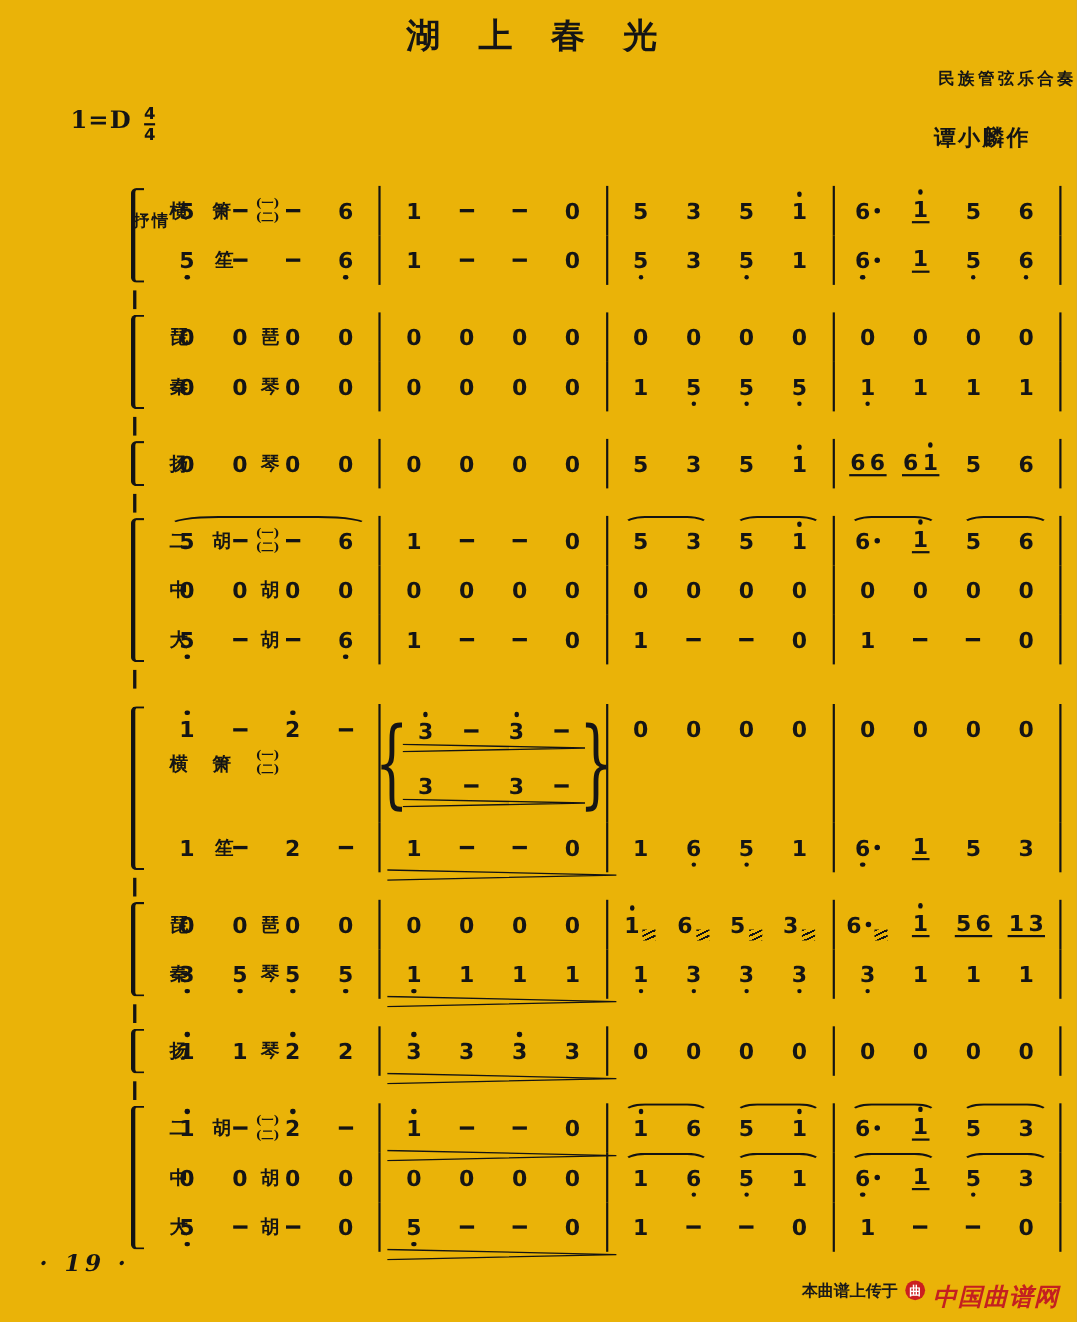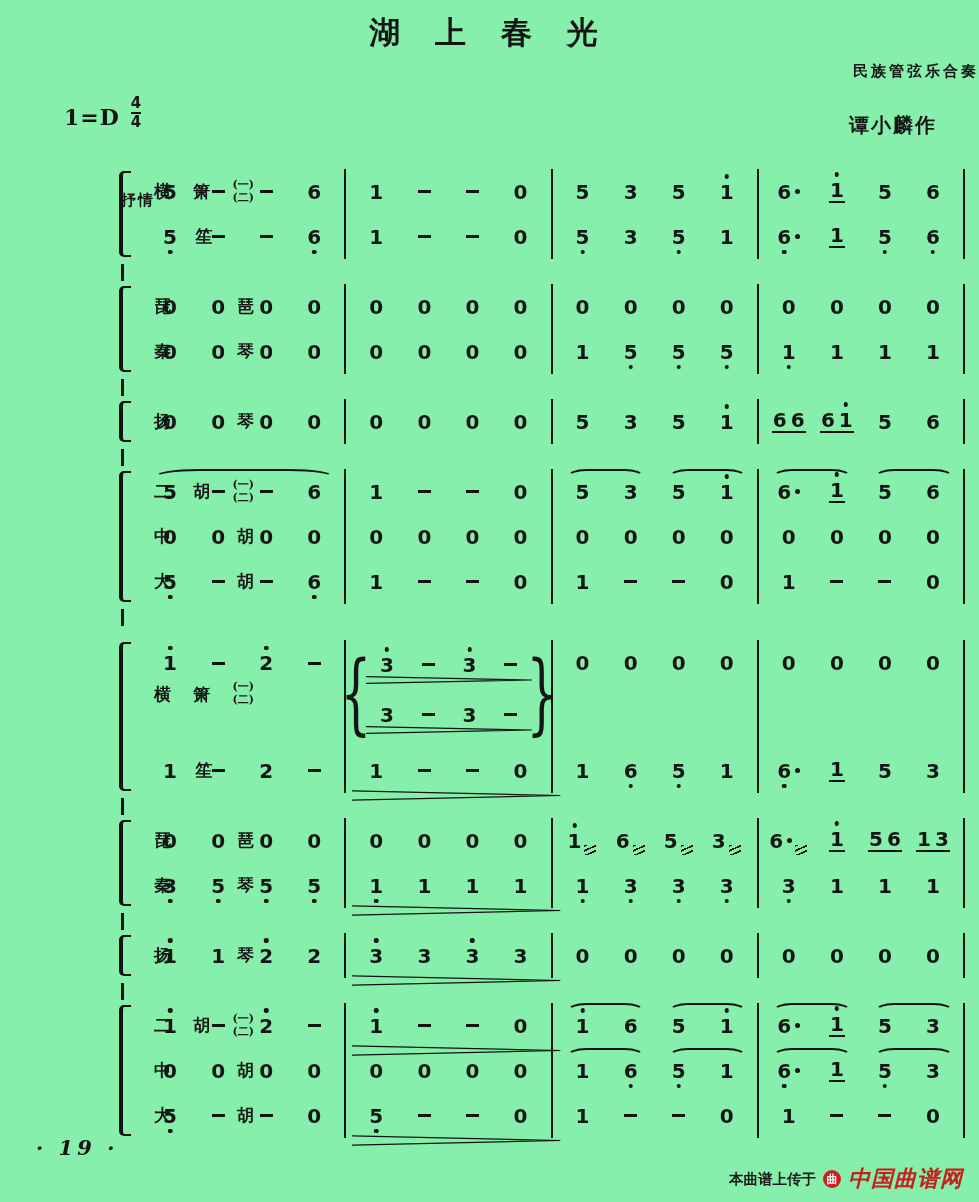--- a/index.html
+++ b/index.html
@@ -1,22 +1,22 @@
 <!DOCTYPE html>
 <html><head>
 <meta charset="utf-8">
 <style>
   html,body{margin:0;padding:0;background:#9a9a9a;}
-  .page{position:relative;width:979px;height:1202px;background:#86efac;color:#151515;
+  .page{position:relative;width:979px;height:1202px;background:#eab308;color:#151515;
         font-family:"DejaVu Sans",sans-serif;overflow:hidden;margin:0 auto;}
   .title{position:absolute;top:12px;left:0;right:0;text-align:center;
          font-family:"DejaVu Serif",serif;font-size:31px;font-weight:700;letter-spacing:12px;}
   .subtitle{position:absolute;top:62px;left:0;right:0;text-align:right;
             font-size:15px;font-weight:700;letter-spacing:3px;}
-  .keyline{position:absolute;top:96px;left:64px;display:flex;align-items:flex-end;gap:9px;}
+  .keyline{position:absolute;top:96px;left:64px;display:flex;align-items:flex-start;gap:9px;}
   .keysig{font-family:"DejaVu Serif",serif;font-size:22px;font-weight:800;letter-spacing:1px;}
   .meter{display:flex;flex-direction:column;align-items:center;line-height:1;
          font-size:15px;font-weight:800;}
   .meter .den{border-top:2.2px solid #111;padding-top:1px;}
   .meter .num{padding:0 2px 1px 2px;}
   .composer{position:absolute;top:112px;right:42px;font-size:20px;font-weight:700;letter-spacing:2px;}
   .tempo{position:absolute;top:145px;left:121px;font-size:15px;font-weight:700;letter-spacing:2px;margin-top:46px;}
 
   .score{position:absolute;left:10px;top:169px;right:14px;}
   .system{margin-bottom:36px;}
@@ -57,21 +57,21 @@
   .cres-in{height:8px;width:98%;margin:1px auto 0 auto;}
   .dual{position:absolute;inset:0;display:flex;align-items:stretch;padding:1px 1px 1px 2px;}
   .dlines{flex:1;display:flex;flex-direction:column;justify-content:space-between;padding:3px 0;}
   .dline{flex:1;display:flex;flex-direction:column;justify-content:center;}
   .dline .beats{height:auto;padding:0 2px;}
   .brace{font-family:"DejaVu Serif",serif;font-size:88px;font-weight:400;width:16px;flex:none;
          display:flex;align-items:center;justify-content:center;transform:scaleX(.55);line-height:1;}
 
   .pageno{position:absolute;left:36px;bottom:42px;font-family:"DejaVu Serif",serif;
           font-style:italic;font-weight:700;font-size:21px;letter-spacing:4px;}
-  .footer{position:absolute;right:16px;bottom:8px;display:flex;align-items:center;gap:7px;font-family:Liberation Serif, serif;}
+  .footer{position:absolute;right:16px;bottom:8px;display:flex;align-items:flex-start;gap:7px;font-family:Liberation Serif, serif;}
   .upload{font-size:14.5px;font-weight:700;color:#1a1a1a;}
   .logo-icon{width:18px;height:18px;border-radius:50%;background:#cb1f1f;color:#fff;
              font-size:11px;font-weight:700;display:flex;align-items:center;justify-content:center;flex:none;}
   .site{color:#c42020;font-size:22px;font-weight:800;font-style:italic;letter-spacing:1px;}
 </style>
 </head>
 <body>
 
 <div class="page">
   <div class="title">湖 上 春 光</div>

